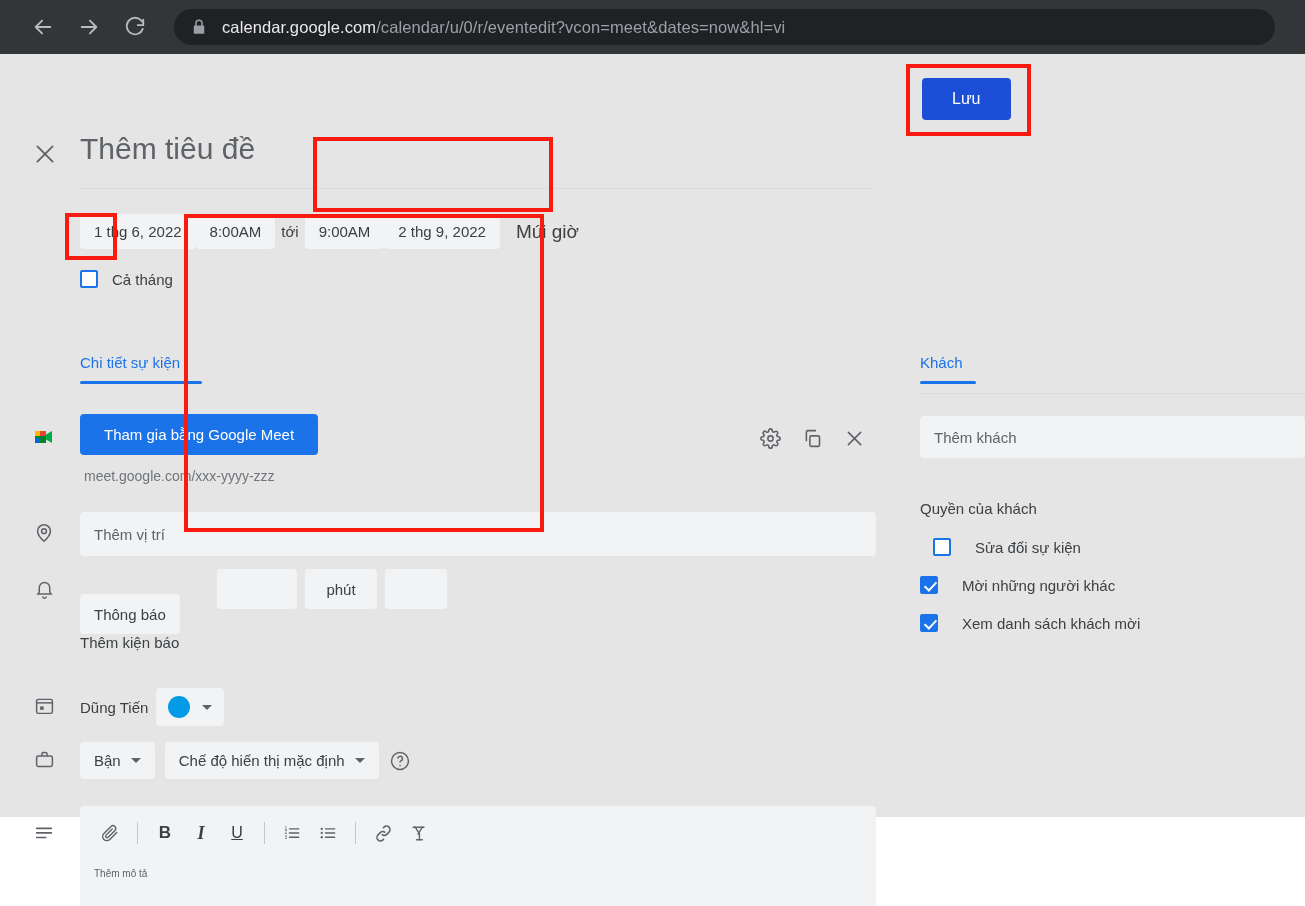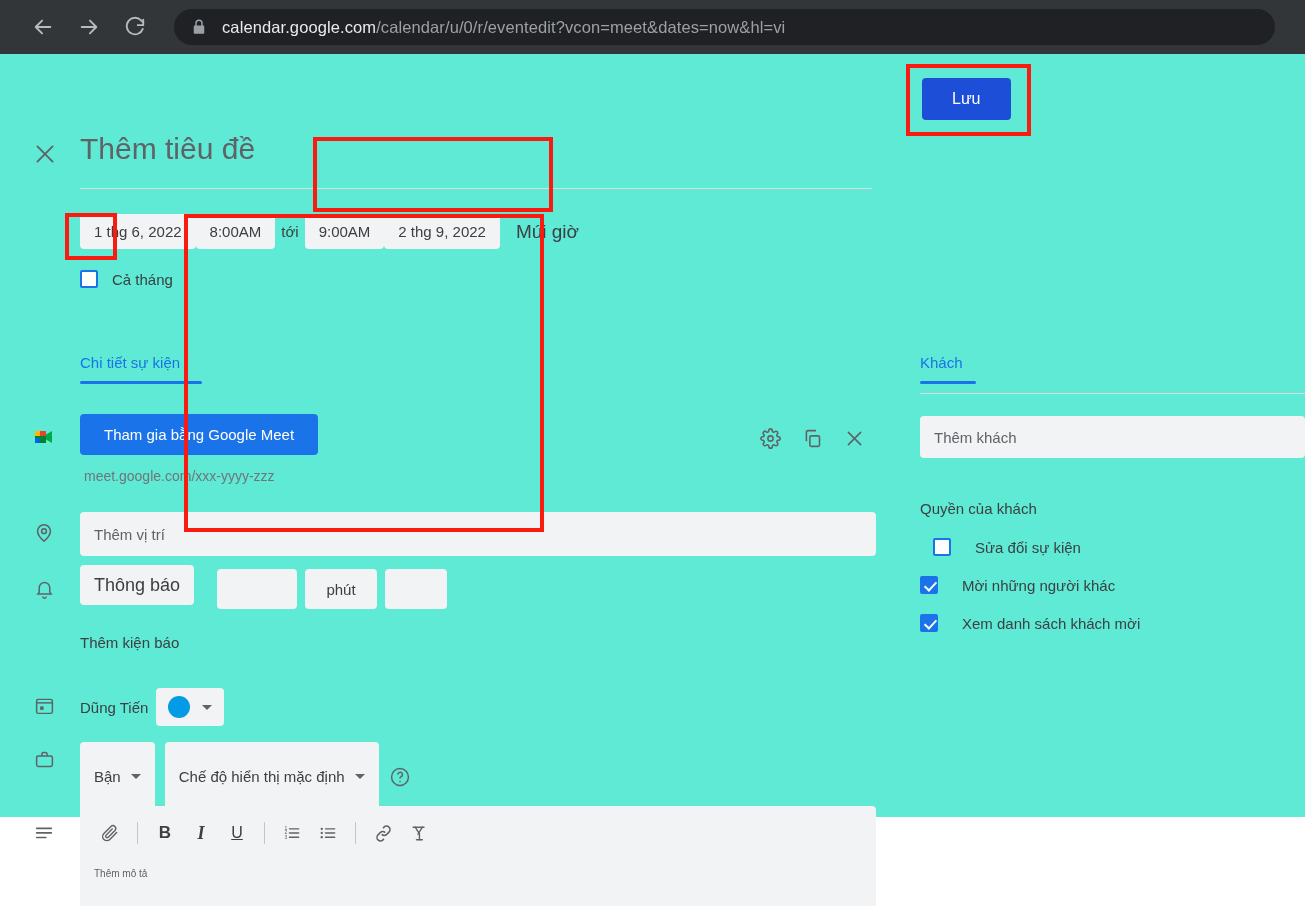--- a/index.html
+++ b/index.html
@@ -30,21 +30,21 @@
     display: flex; align-items: center; padding: 0 16px;
   }
   .lock-icon { width: 18px; height: 18px; margin-right: 14px; flex: none; color: #9aa0a6; }
   .url-text {
     font-size: 16.5px; color: #e8eaed; white-space: nowrap;
     letter-spacing: 0.1px;
   }
   .url-text .dim { color: #9aa0a6; }
 
   
-  .content { position: absolute; left: 0; top: 54px; width: 1305px; height: 763px; background: #5eead4; text-decoration: underline; }
+  .content { position: absolute; left: 0; top: 54px; width: 1305px; height: 763px; background: #e5e5e5; text-decoration: underline; }
 
   .close-x {
     position: absolute; left: 31px; top: 86px;
     width: 28px; height: 28px; color: #5f6368;
     display: flex; align-items: center; justify-content: center;
     cursor: pointer;
   }
   .event-title {
     position: absolute; left: 80px; top: 78px;
     font-size: 30px; color: #5f6368; font-weight: 400;
@@ -113,22 +113,22 @@
   }
   .act-ico { width: 24px; height: 24px; cursor: pointer; display: flex; align-items: center; justify-content: center; }
 
   .field-box {
     position: absolute; background: #f1f3f4; border-radius: 4px;
     font-size: 15px; color: #5f6368; display: flex; align-items: center;
     padding: 0 14px; cursor: text;
   }
   .loc-field { left: 80px; top: 458px; width: 796px; height: 44px; }
   .notif-chip {
-    position: absolute; left: 80px; top: 511px; height: 40px;
-    background: #f1f3f4; border-radius: 4px; font-size: 18px;
+    position: absolute; left: 80px; top: 540px; height: 40px;
+    background: #f1f3f4; border-radius: 4px; font-size: 15px;
     color: #3c4043; display: flex; align-items: center; padding: 0 14px; cursor: pointer;
   }
   .notif-sub1 { position: absolute; left: 217px; top: 515px; width: 80px; height: 40px; background:#f1f3f4; border-radius:4px; }
   .notif-sub2 { position: absolute; left: 305px; top: 515px; width: 72px; height: 40px; background:#f1f3f4; border-radius:4px;
     font-size: 15px; color:#3c4043; display:flex; align-items:center; justify-content:center; }
   .notif-sub3 { position: absolute; left: 385px; top: 515px; width: 62px; height: 40px; background:#f1f3f4; border-radius:4px;
     font-size: 15px; color:#3c4043; display:flex; align-items:center; justify-content:center; }
   .add-notif {
     position: absolute; left: 80px; top: 580px;
     font-size: 15px; color: #3c4043; cursor: pointer;
@@ -139,21 +139,21 @@
   .color-chip {
     background: #f1f3f4; border-radius: 4px; padding: 8px 12px;
     display: flex; align-items: center; gap: 12px; cursor: pointer;
   }
   .color-dot { width: 22px; height: 22px; border-radius: 50%; background: #039be5; }
   .caret { width: 0; height: 0; border-left: 5px solid transparent; border-right: 5px solid transparent;
            border-top: 5px solid #5f6368; }
 
   .busy-row { position: absolute; left: 80px; top: 688px; display: flex; align-items: center; gap: 10px; }
   .dropdown-chip {
-    background: #f1f3f4; border-radius: 4px; padding: 26px 14px;
+    background: #f1f3f4; border-radius: 4px; padding: 10px 14px;
     font-size: 15px; color: #3c4043; display: flex; align-items: center; gap: 10px; cursor: pointer;
   }
   .help-ico { width: 22px; height: 22px; color: #5f6368; cursor: pointer; }
 
   
   .desc-box {
     position: absolute; left: 80px; top: 752px; width: 796px; height: 154px;
     background: #f1f3f4; border-radius: 4px 4px 0 0;
   }
   .desc-toolbar { display: flex; align-items: center; gap: 4px; padding: 12px 14px 0 14px; color: #5f6368; }

